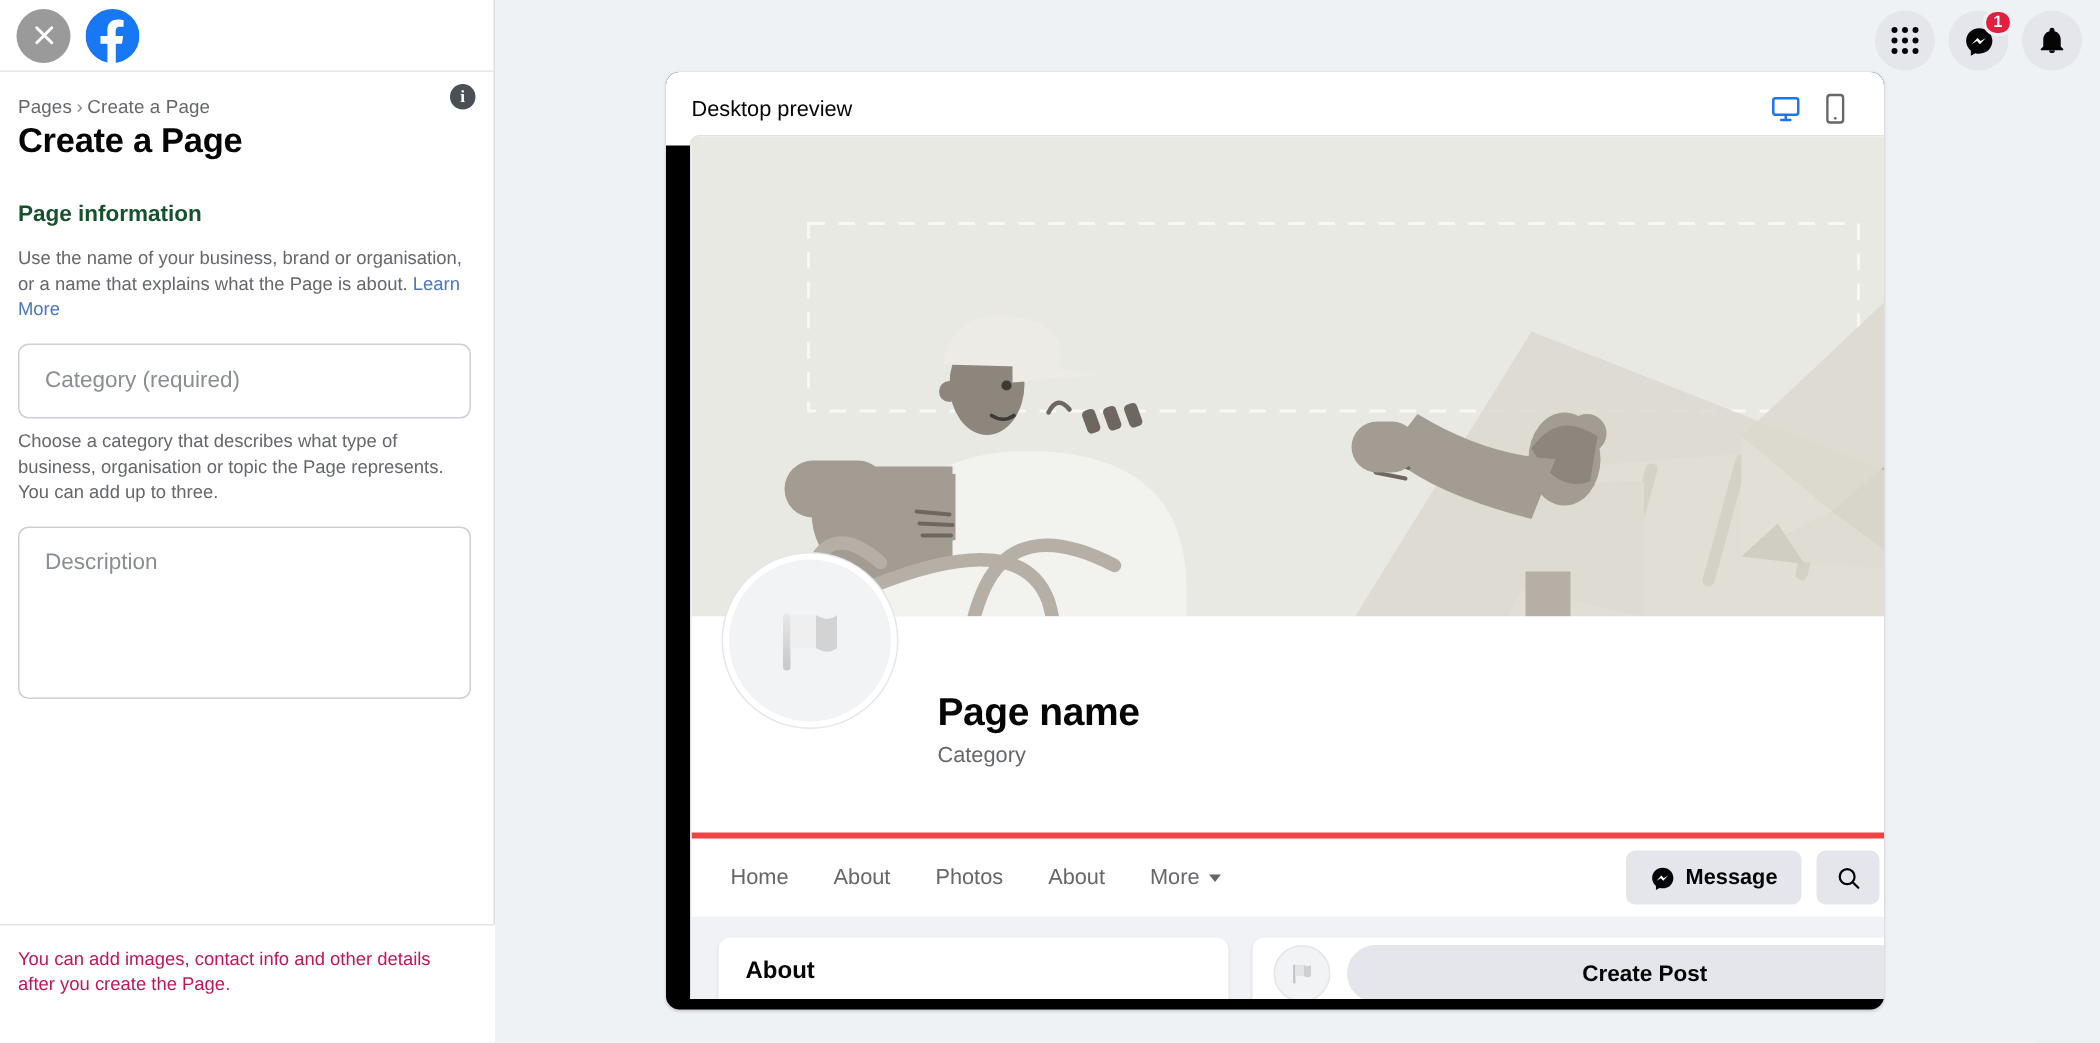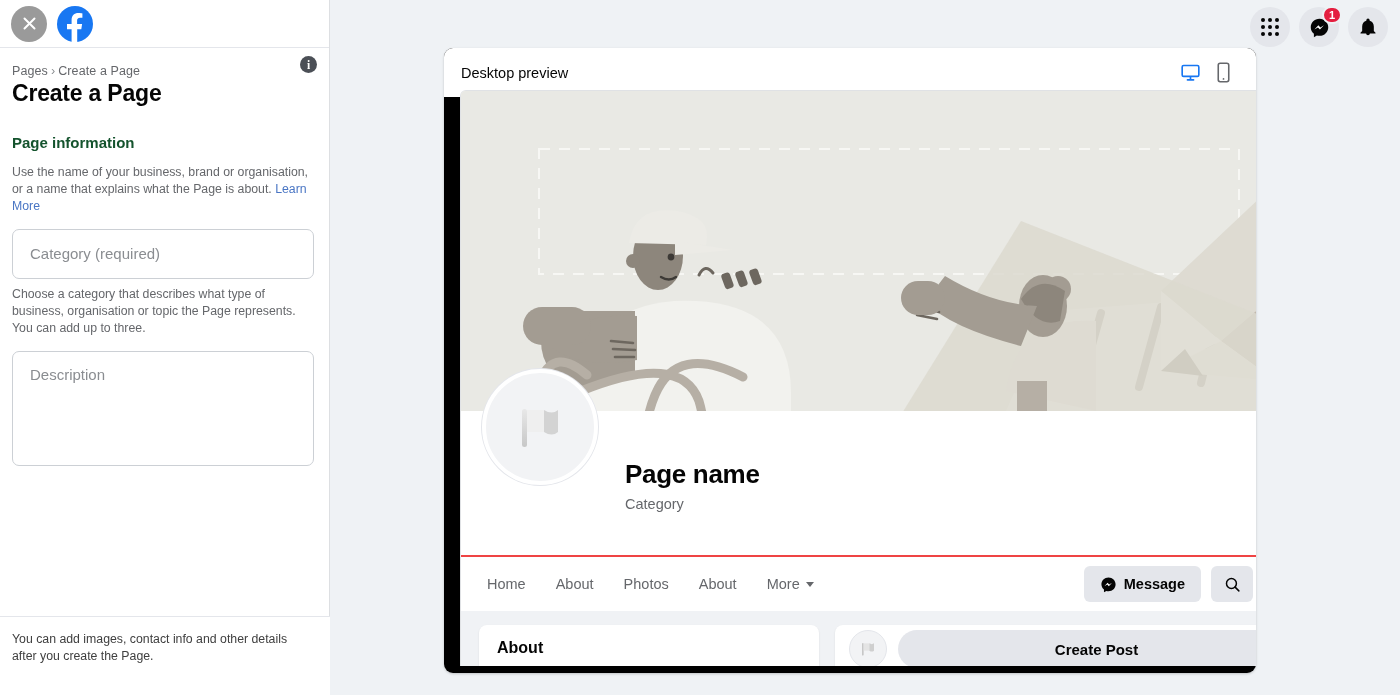--- a/index.html
+++ b/index.html
@@ -74,21 +74,21 @@
   }
   .help .lnk { color: #4a76c4; cursor: pointer; }
 
   .sb-footer {
     position: absolute; left: 0; bottom: 0; width: 330px;
     border-top: 1px solid #e4e6eb;
     background: #fff;
     padding: 14px 18px 16px 12px;
   }
   .footer-note {
-    width: 302px; font-size: 12.3px; color: #404040; line-height: 1.4;
+    width: 302px; font-size: 12.3px; color: #be185d; line-height: 1.4;
     margin-bottom: 14px;
   }
   .create-btn {
     width: 302px; height: 36px; border-radius: 7px;
     background: #e4e6eb; color: #bcc0c4;
     display: flex; align-items: center; justify-content: center;
     font-size: 14.5px; font-weight: bold;
     cursor: default;
   }
 
@@ -156,21 +156,21 @@
     background: #f2f3f5; border: 4px solid #fff;
     display: flex; align-items: center; justify-content: center;
     box-shadow: 0 0 0 1px #e4e6eb;
   }
   .pagename-block { position: absolute; left: 164px; top: 48px; }
   .pagename { font-size: 26px; font-weight: bold; color: #050505; letter-spacing: -.3px; }
   .pagecat { font-size: 14.5px; color: #65676b; margin-top: 6px; }
 
   .nav-row {
     position: relative; height: 56px;
-    border-top: 2px solid #ef4444;
+    border-top: 4px solid #ef4444;
     display: flex; align-items: center;
     padding: 0 22px 0 26px;
     background: #fff;
   }
   .nav-links { display: flex; align-items: center; gap: 30px; }
   .nav-link {
     font-size: 14.5px; color: #65676b; font-weight: 500;
     cursor: pointer; display: flex; align-items: center; gap: 6px;
   }
   .caret {

